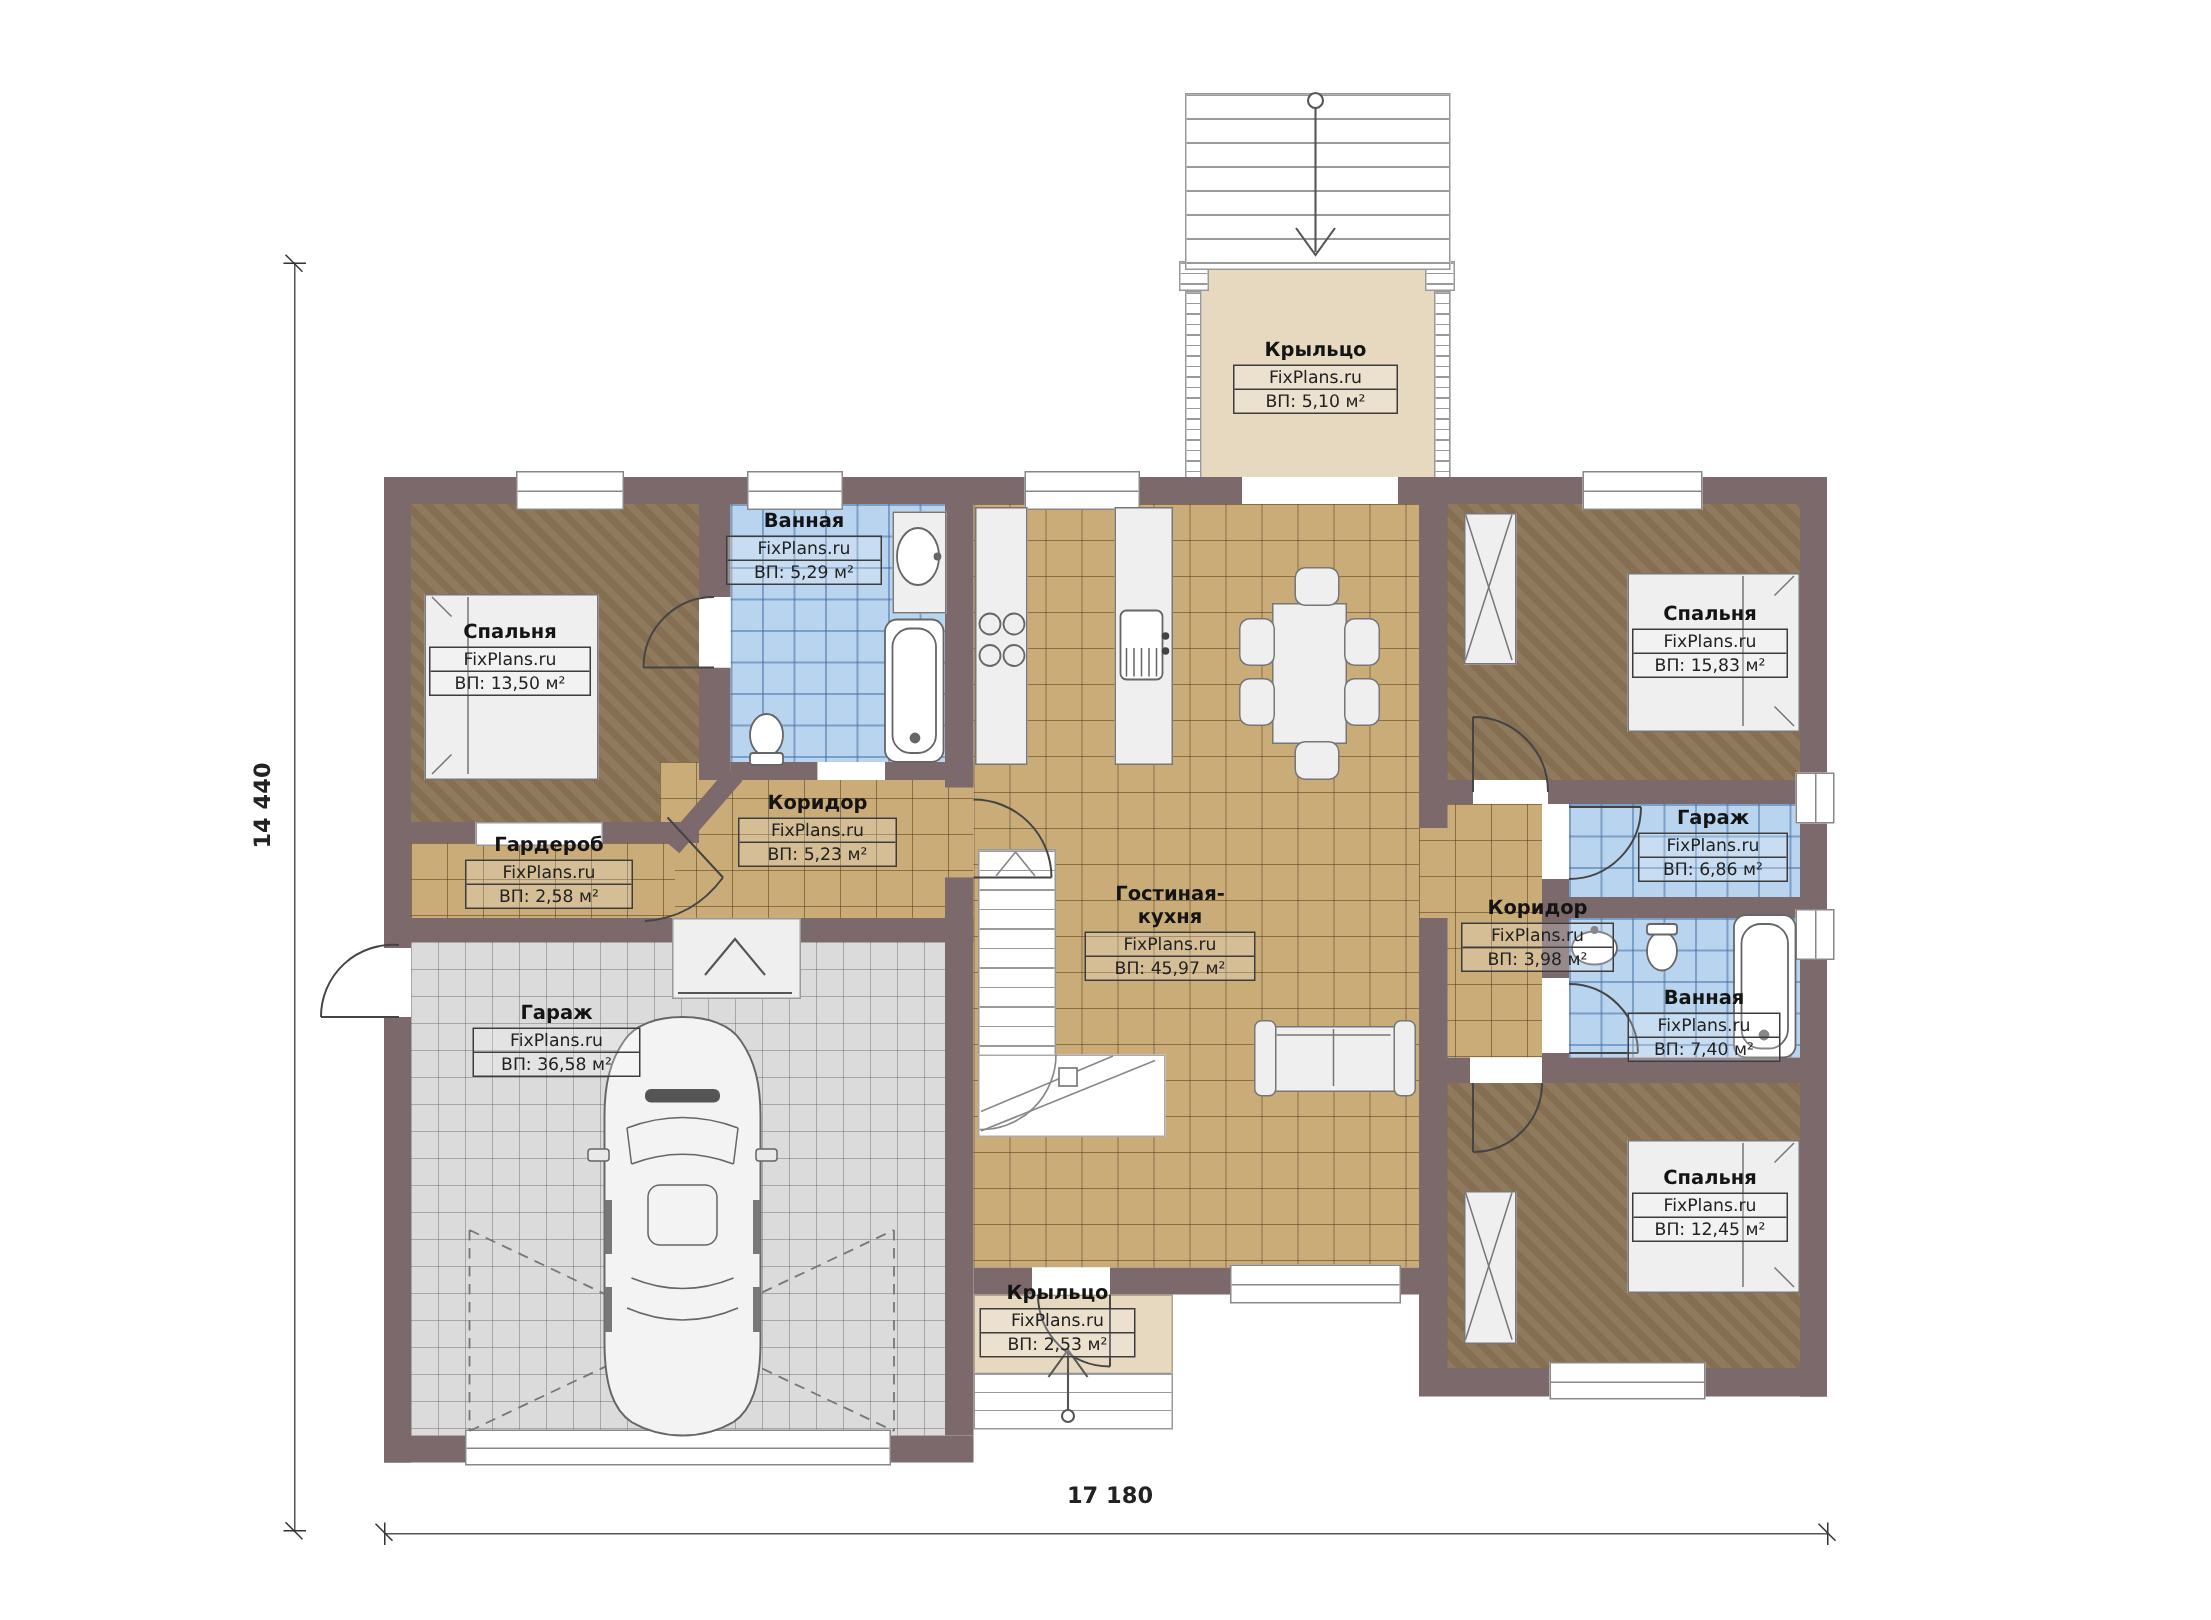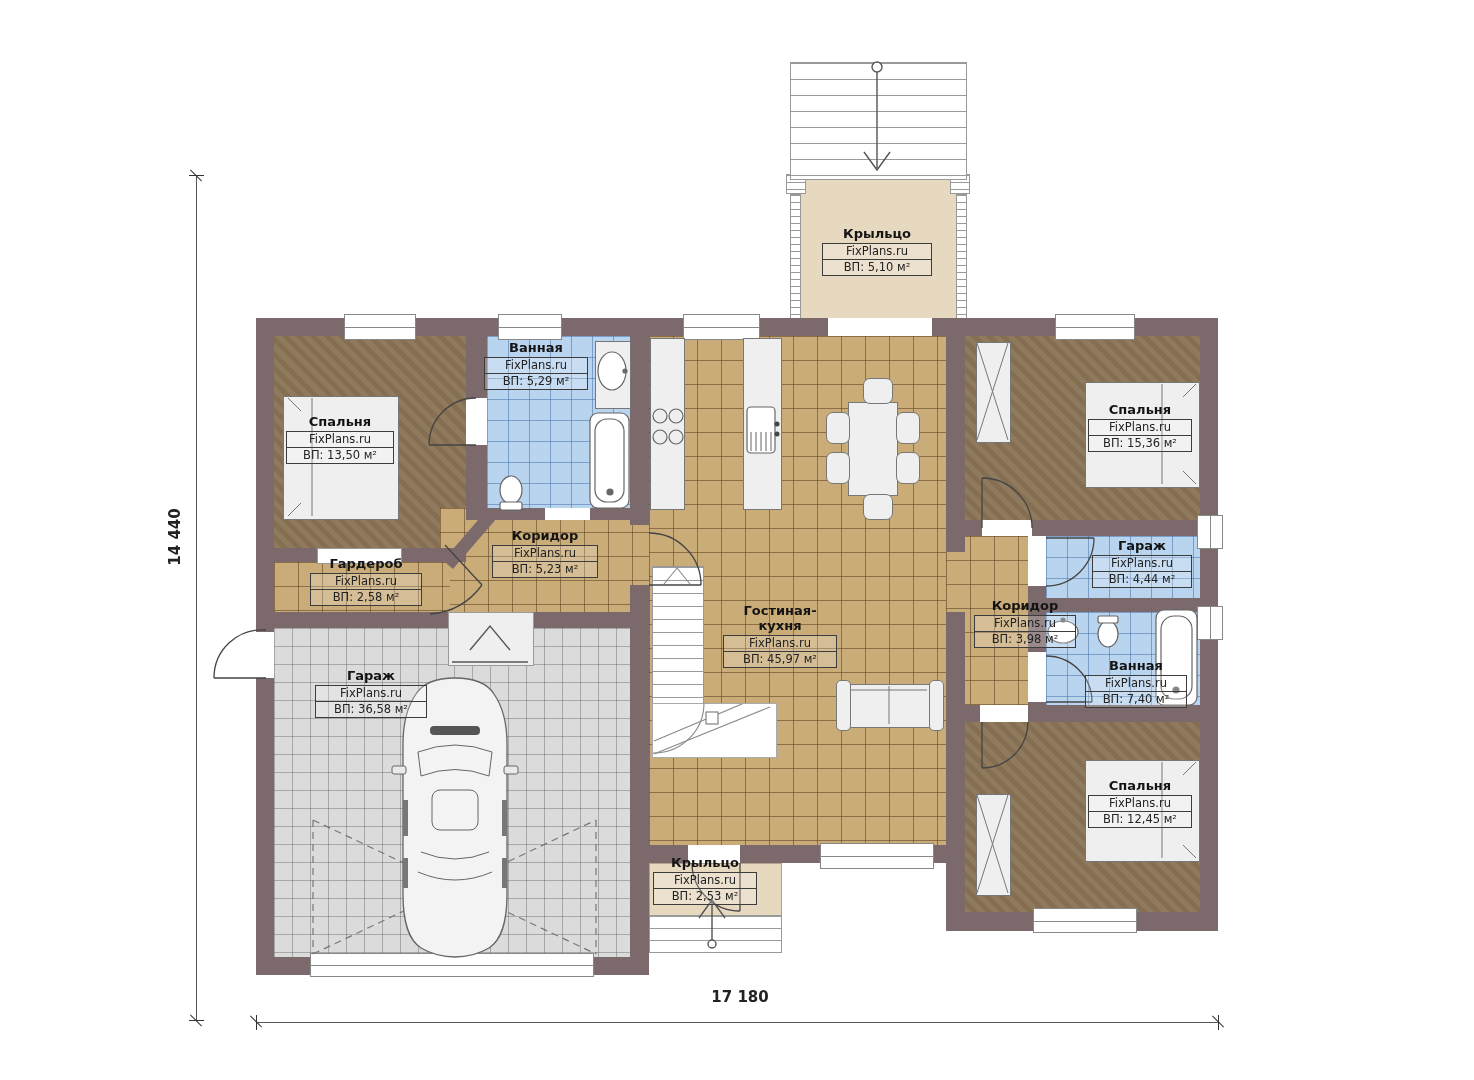--- a/index.html
+++ b/index.html
@@ -192,39 +192,39 @@
       <div class="rl-area">ВП: 2,58 м²</div>
     </div>
   </div>
   <div class="room-label" style="left:315px;top:668px;width:112px;">
     <div>Гараж</div>
     <div class="rl-box">
       <div class="rl-site">FixPlans.ru</div>
       <div class="rl-area">ВП: 36,58 м²</div>
     </div>
   </div>
-  <div class="room-label" style="left:723px;top:603px;width:114px;">
+  <div class="room-label" style="left:723px;top:589px;width:114px;">
     <div>Гостиная-кухня</div>
     <div class="rl-box">
       <div class="rl-site">FixPlans.ru</div>
       <div class="rl-area">ВП: 45,97 м²</div>
     </div>
   </div>
   <div class="room-label" style="left:1088px;top:402px;width:104px;">
     <div>Спальня</div>
     <div class="rl-box">
       <div class="rl-site">FixPlans.ru</div>
-      <div class="rl-area">ВП: 15,36 м²</div>
+      <div class="rl-area">ВП: 15,83 м²</div>
     </div>
   </div>
   <div class="room-label" style="left:1092px;top:538px;width:100px;">
     <div>Гараж</div>
     <div class="rl-box">
       <div class="rl-site">FixPlans.ru</div>
-      <div class="rl-area">ВП: 4,44 м²</div>
+      <div class="rl-area">ВП: 6,86 м²</div>
     </div>
   </div>
   <div class="room-label" style="left:974px;top:598px;width:102px;">
     <div>Коридор</div>
     <div class="rl-box">
       <div class="rl-site">FixPlans.ru</div>
       <div class="rl-area">ВП: 3,98 м²</div>
     </div>
   </div>
   <div class="room-label" style="left:1085px;top:658px;width:102px;">

